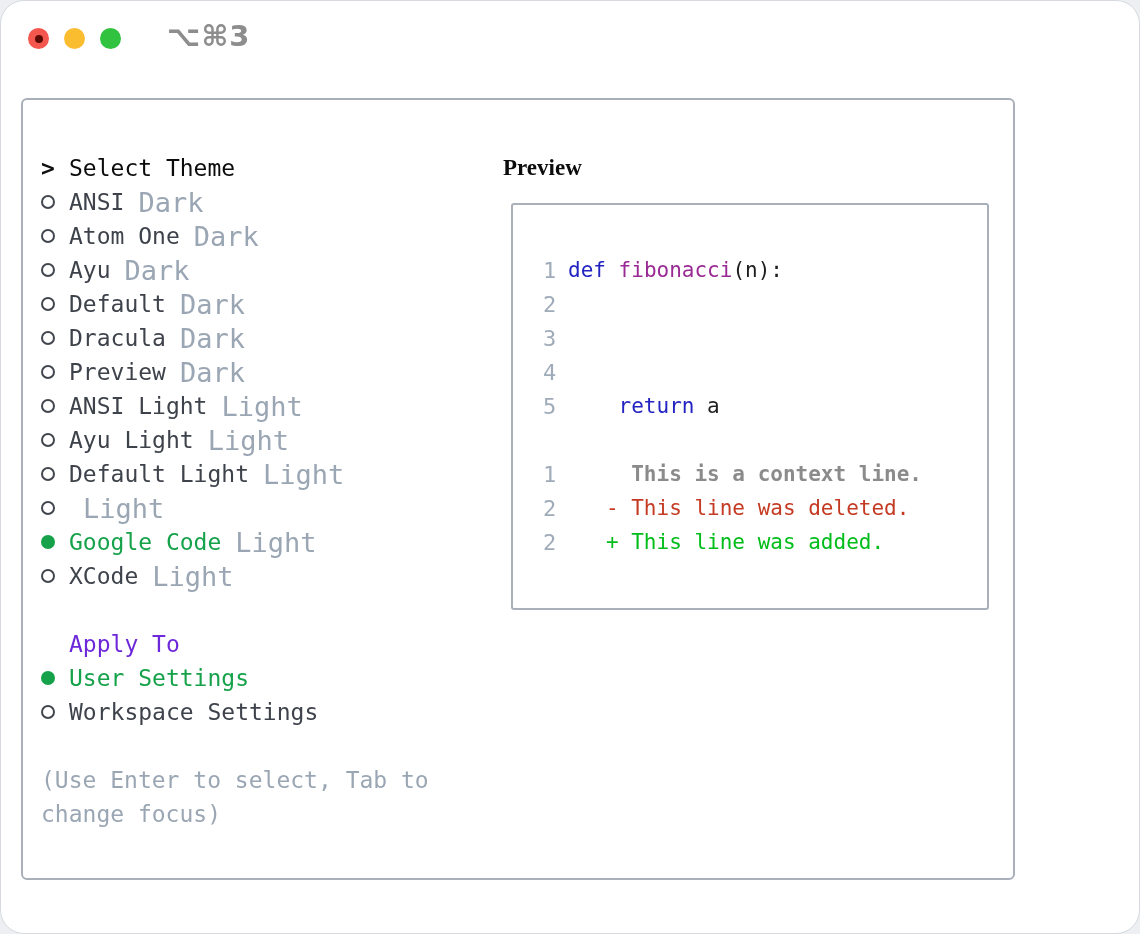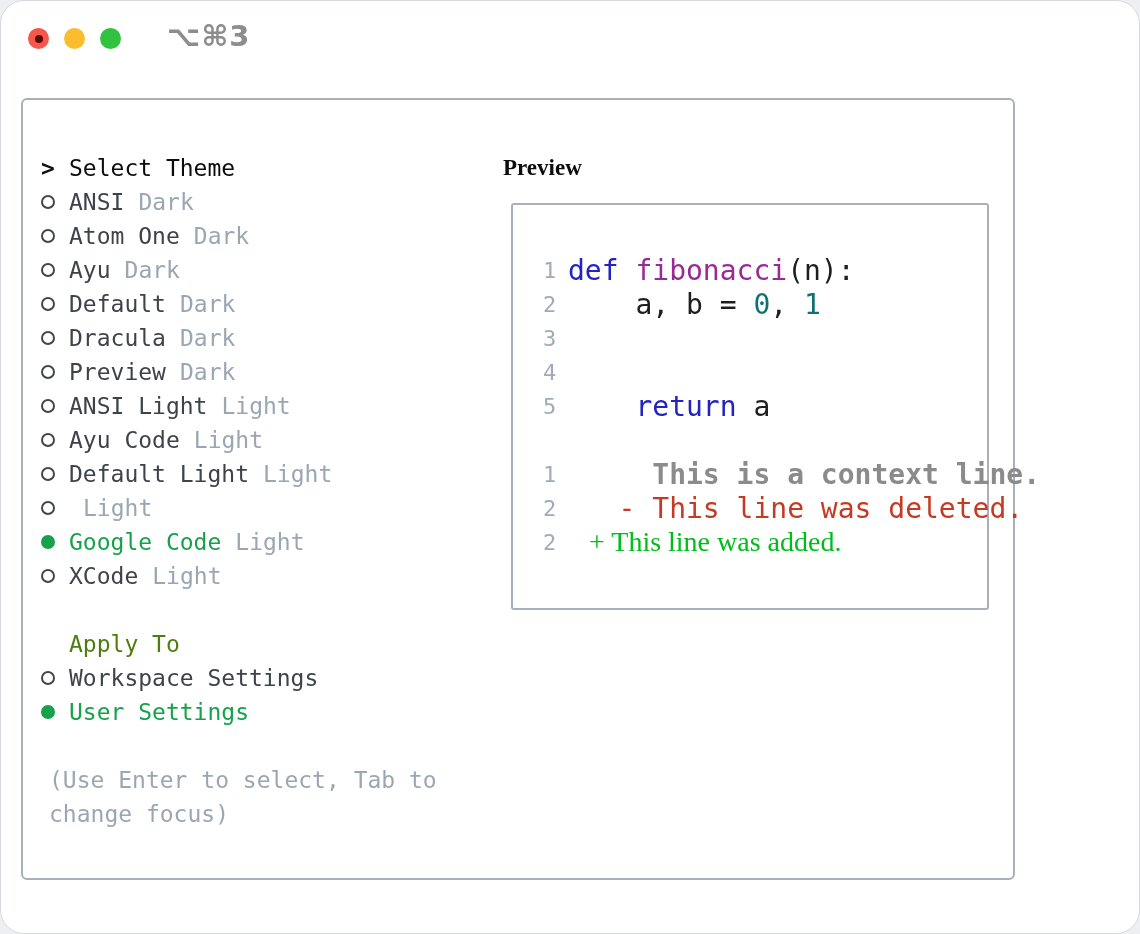--- a/index.html
+++ b/index.html
@@ -50,25 +50,25 @@
   .row { height: 34px; display: flex; align-items: center; }
   .marker { flex: 0 0 28px; width: 28px; display: flex; align-items: center; }
   .cursor { font-size: 23px; font-weight: 700; color: #101010; }
   .circle {
     width: 14px; height: 14px; border-radius: 50%;
     border: 2px solid #42474f; box-sizing: border-box;
   }
   .circle.on { background: var(--accent-green); border-color: var(--accent-green); }
   .label { font-size: 23px; color: var(--text-dark); white-space: pre; }
   .label.hdr { font-weight: 400; color: #0c0c0c; }
-  .label.hdr2 { color: #4d7c0f; }
+  .label.hdr2 { color: #6d28d9; }
   .label.sel { color: var(--accent-green); }
-  .variant { font-size: 23px; color: var(--muted-gray); margin-left: 14px; white-space: pre; }
+  .variant { font-size: 27px; color: var(--muted-gray); margin-left: 14px; white-space: pre; }
   .help {
-    position: absolute; left: 26px; top: 663px; width: 450px;
+    position: absolute; left: 18px; top: 663px; width: 450px;
     font-size: 23px; line-height: 34px; color: var(--muted-gray);
   }
   
   .preview-title {
     position: absolute; left: 480px; top: 51px; height: 34px;
     display: flex; align-items: center;
     font-size: 23px; font-weight: 700; color: #0c0c0c; font-family: Liberation Serif, serif;
   }
   .preview-box {
     position: absolute; left: 488px; top: 103px;
@@ -77,28 +77,28 @@
     border-radius: 3px;
     box-sizing: border-box;
     padding: 48px 0 0 30px;
   }
   .prow { height: 34px; display: flex; align-items: center; }
   .lno {
     flex: 0 0 13px; width: 13px; text-align: right;
     margin-right: 12px;
     font-size: 22px; color: var(--line-number-gray);
   }
-  .codetext { font-size: 28px; white-space: pre; color: #1e1e1e; }
+  .codetext { font-size: 21px; white-space: pre; color: #1e1e1e; }
   .tok-plain { color: #1e1e1e; }
   .tok-kw  { color: var(--keyword-blue); }
   .tok-fn  { color: var(--function-purple); }
   .tok-num { color: var(--number-teal); }
   .diff-context { color: var(--context-gray); font-weight: bold; }
   .diff-deleted { color: var(--deleted-red); }
-  .diff-added   { color: var(--added-green); font-family: Liberation Serif, serif; }
+  .diff-added   { color: var(--added-green); }
 </style>
 </head>
 <body>
 
 <div class="window">
 
   <span class="light red">
     <span class="dot"></span>
   </span>
   <span class="light yellow"></span>
@@ -160,21 +160,21 @@
           <span class="marker">
             <span class="circle"></span>
           </span>
           <span class="label">ANSI Light</span>
           <span class="variant">Light</span>
         </div>
         <div class="row">
           <span class="marker">
             <span class="circle"></span>
           </span>
-          <span class="label">Ayu Code</span>
+          <span class="label">Ayu Light</span>
           <span class="variant">Light</span>
         </div>
         <div class="row">
           <span class="marker">
             <span class="circle"></span>
           </span>
           <span class="label">Default Light</span>
           <span class="variant">Light</span>
         </div>
         <div class="row">
@@ -199,44 +199,43 @@
         </div>
       </div>
 
     <div class="apply" id="apply-rows">
       <div class="row">
         <span class="marker"></span>
         <span class="label hdr2">Apply To</span>
       </div>
     <div class="row">
           <span class="marker">
+            <span class="circle on"></span>
+          </span>
+          <span class="label sel">User Settings</span>
+        </div>
+        <div class="row">
+          <span class="marker">
             <span class="circle"></span>
           </span>
           <span class="label">Workspace Settings</span>
-        </div>
-        <div class="row">
-          <span class="marker">
-            <span class="circle on"></span>
-          </span>
-          <span class="label sel">User Settings</span>
         </div>
       </div>
 
     <div class="help">(Use Enter to select, Tab to change focus)</div>
 
     <div class="preview-title">Preview</div>
 
     <div class="preview-box" id="preview-rows">
         <div class="prow">
           <span class="lno">1</span>
           <span class="codetext"><span class="tok-kw">def</span><span class="tok-plain"> </span><span class="tok-fn">fibonacci</span><span class="tok-plain">(n):</span></span>
         </div>
         <div class="prow">
           <span class="lno">2</span>
-          <span class="codetext"><span class="tok-plain">    a, b = </span><span class="tok-num">0</span><span class="tok-plain">, </span><span class="tok-num">1</span></span>
         </div>
         <div class="prow">
           <span class="lno">3</span>
         </div>
         <div class="prow">
           <span class="lno">4</span>
         </div>
         <div class="prow">
           <span class="lno">5</span>
           <span class="codetext"><span class="tok-plain">    </span><span class="tok-kw">return</span><span class="tok-plain"> a</span></span>

